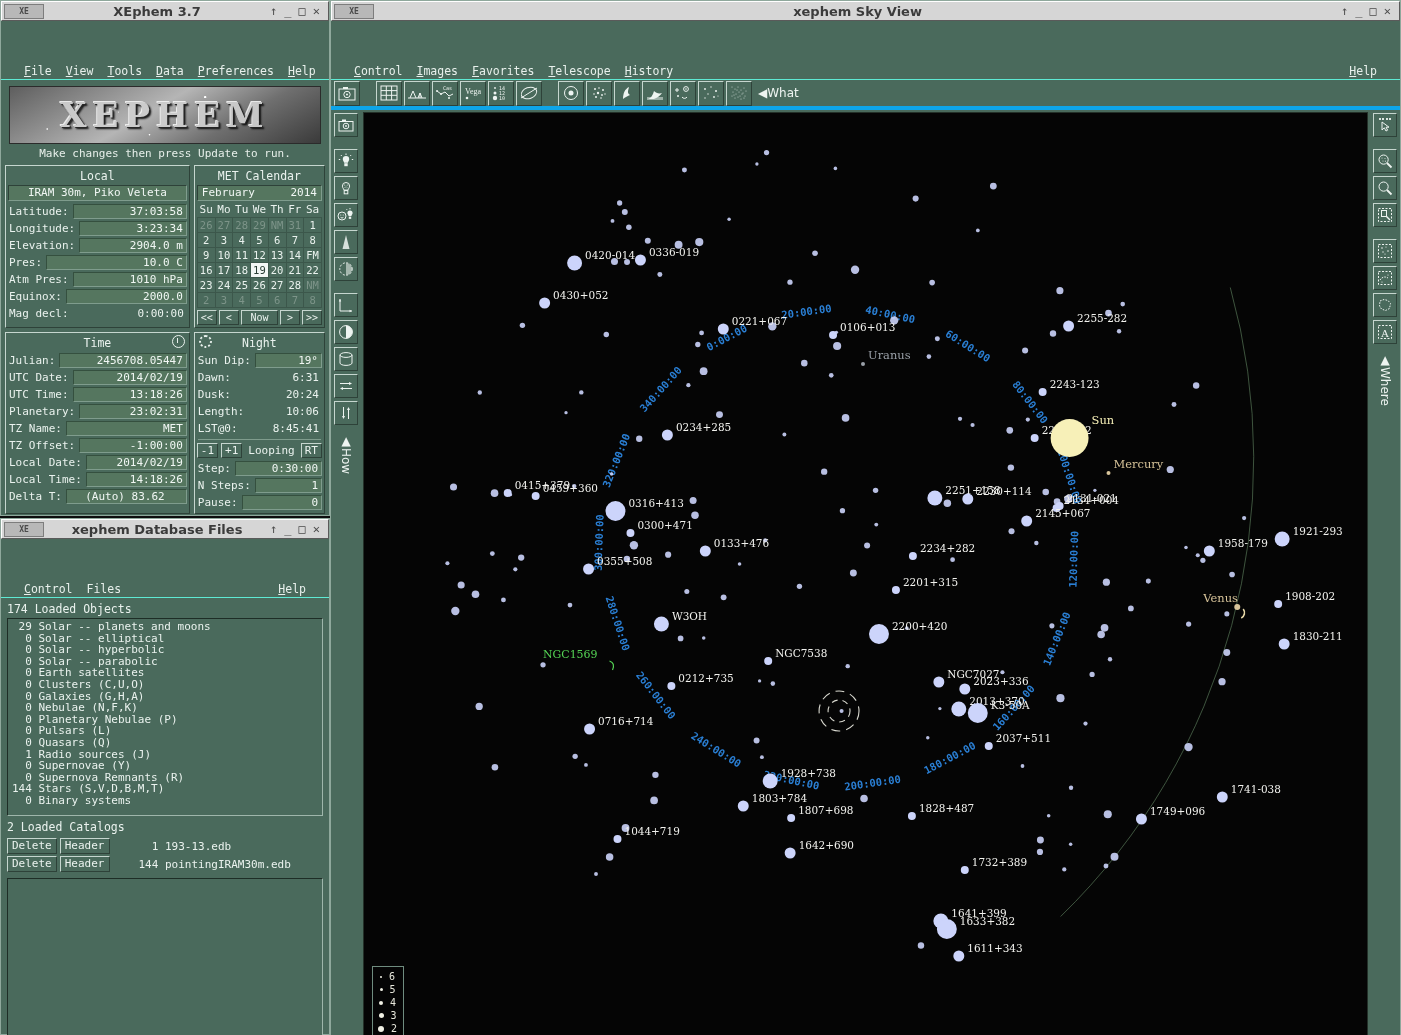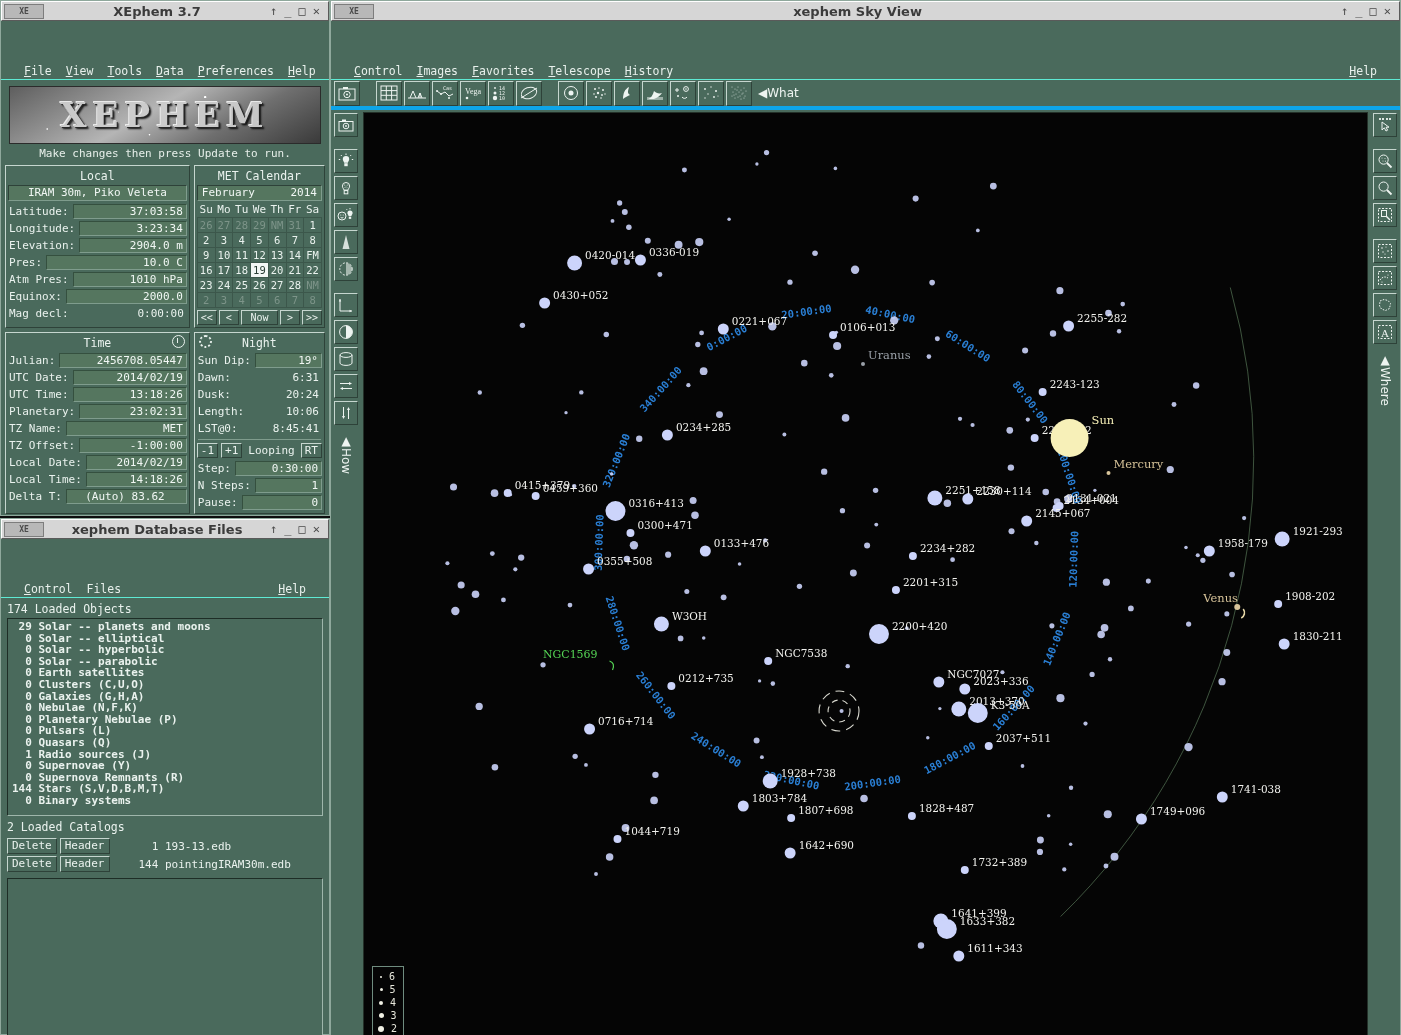--- a/index.html
+++ b/index.html
@@ -163,21 +163,21 @@
   #dbfiles {
     position: absolute; left: 0; top: 518px;
     width: 330px; height: 517px;
     background: #4a6a5c; border: 1px solid #8fa89c;
   }
   .db-count { color: #eaf2ee; padding: 4px 6px 2px; font-size: 11.5px; }
   .db-list {
     margin: 0 6px; background: #4a6a5c;
     border: 1px solid #2e4239; border-top-color: #1e2d26; border-left-color: #1e2d26;
     border-right-color: #9fb6ab; border-bottom-color: #9fb6ab;
-    padding: 2px 4px; height: 198px; overflow: hidden; font-weight: bold;
+    padding: 2px 4px; height: 198px; overflow: hidden;
   }
   .db-list div { color: #eaf2ee; font-size: 11px; line-height: 11.6px; white-space: pre; }
   .cat-rows { margin: 2px 6px 0; }
   .cat-row { display: flex; align-items: center; gap: 3px; margin-bottom: 2px; color: #eaf2ee; font-size: 11px; }
   .cat-row .b {
     background: #4a6a5c; border: 1px solid #2e4239;
     border-top-color: #c6d6cf; border-left-color: #c6d6cf;
     padding: 0 4px; height: 16px; line-height: 14px; cursor: default;
   }
   .cat-row .t { padding-left: 26px; white-space: pre; }

